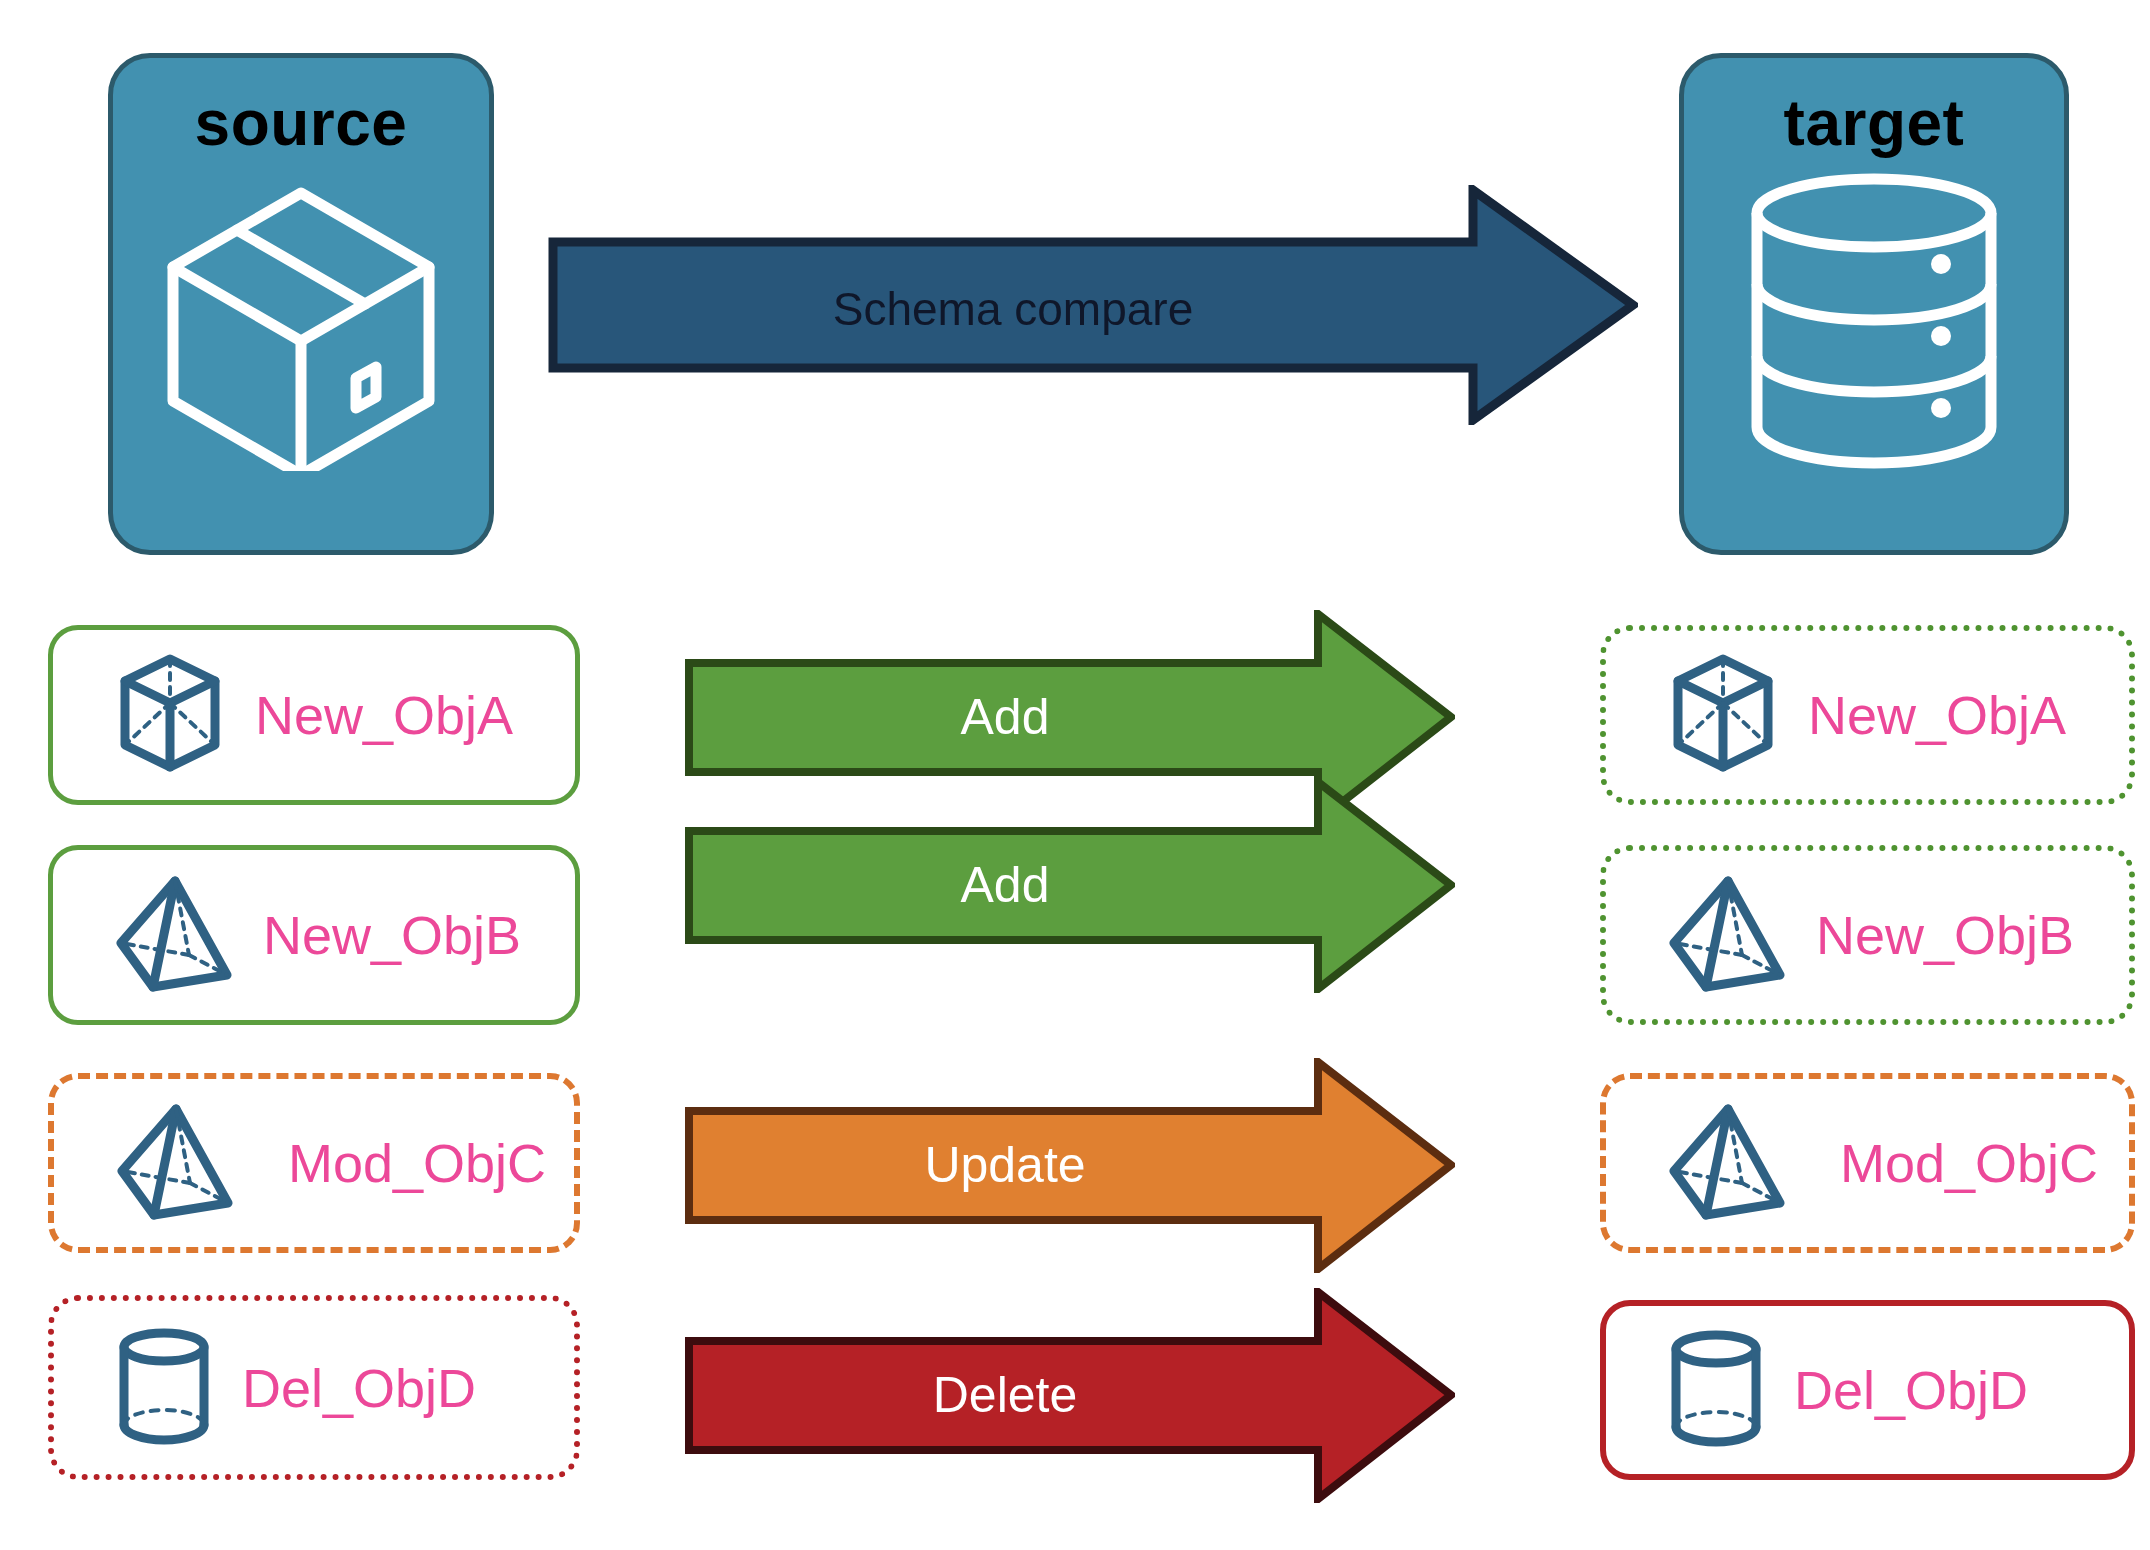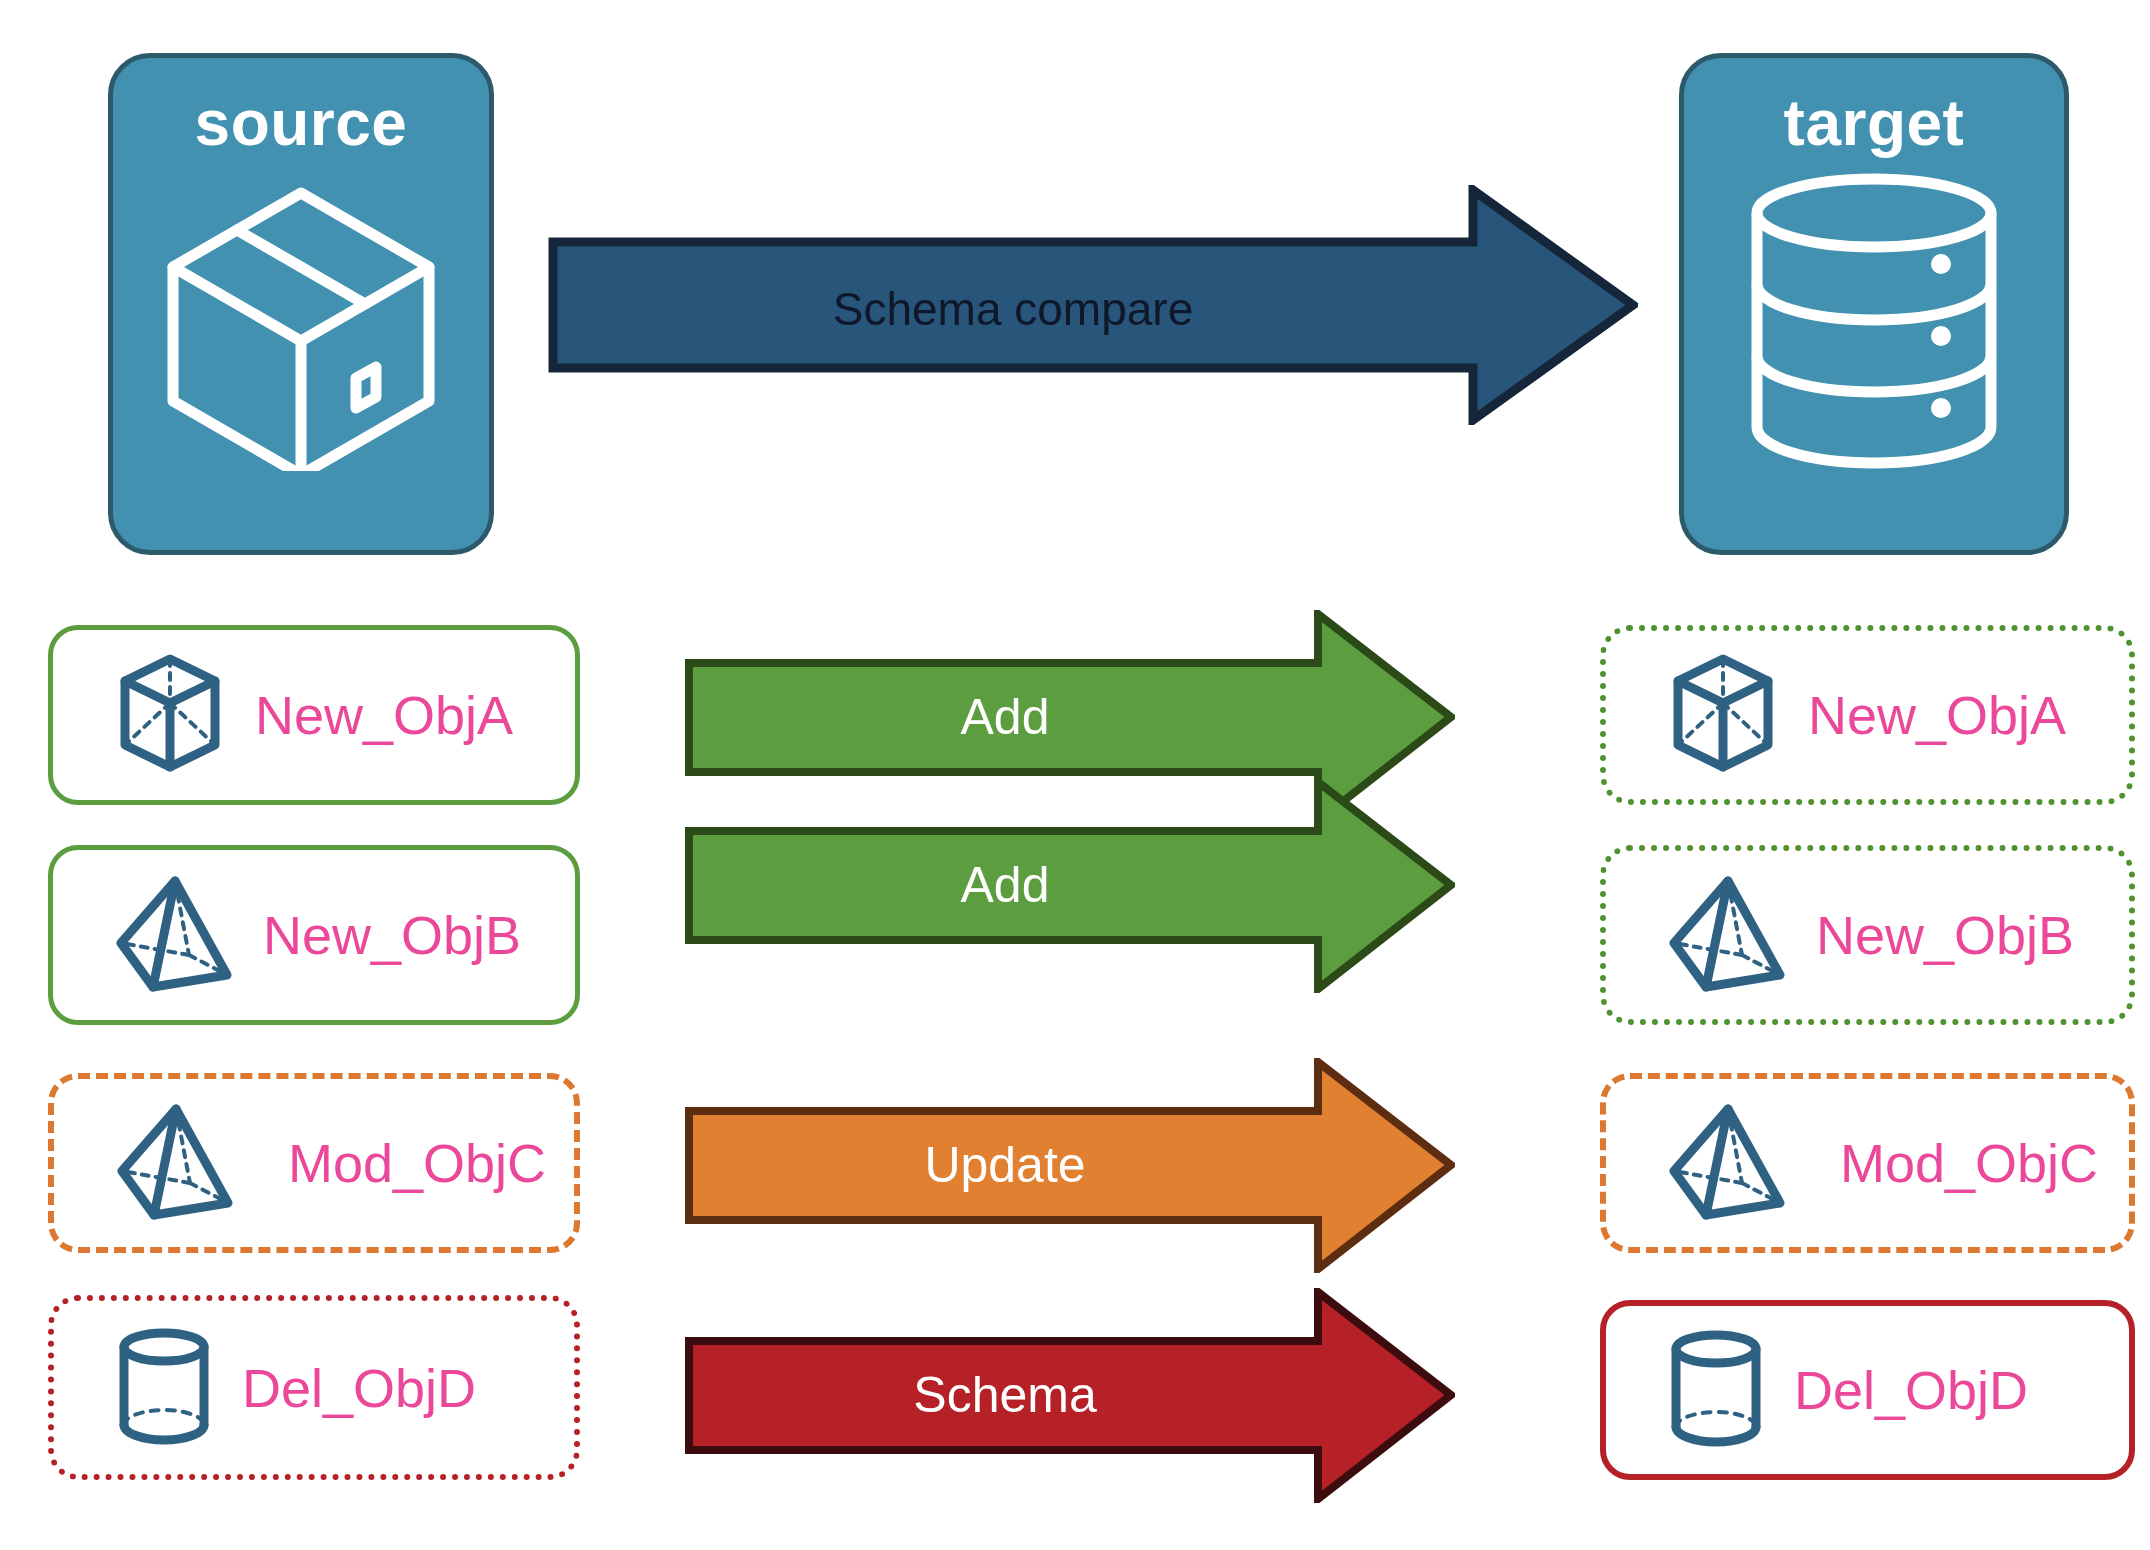--- a/index.html
+++ b/index.html
@@ -21,21 +21,21 @@
     position: absolute;
     background: #4291b0;
     border: 5px solid #2c5a6b;
     border-radius: 42px;
     box-sizing: border-box;
     display: flex;
     flex-direction: column;
     align-items: center;
   }
   .endpoint-title {
-    color: #ffffff;
+    color: #000000;
     font-size: 64px;
     font-weight: bold;
     letter-spacing: 0.5px;
     margin-top: 32px;
     line-height: 1.05;
     user-select: none;
   }
   .endpoint-icon {
     margin-top: 14px;
   }
@@ -297,21 +297,21 @@
       </svg>
     </span>
     <span class="obj-label">Del_ObjD</span>
   </div>
 
   <div class="row-arrow" style="left:685px; top:1288px;">
     <svg width="770" height="215" viewBox="0 0 770 215" xmlns="http://www.w3.org/2000/svg">
       <path d="M4 53 L633 53 L633 4 L766 107 L633 211 L633 162 L4 162 Z" fill="#b52126" stroke="#3d0c0e" stroke-width="8" stroke-linejoin="miter"></path>
     </svg>
   </div>
-  <div class="row-arrow-label" style="left:685px; top:1366px; width:640px;">Schema</div>
+  <div class="row-arrow-label" style="left:685px; top:1366px; width:640px;">Delete</div>
 
   <div class="obj-card bd-solid-red" style="left:1600px; top:1300px; width:535px; height:180px;">
     <span class="obj-icon">
       <svg width="96" height="122" viewBox="0 0 96 122" xmlns="http://www.w3.org/2000/svg">
         <g stroke="#2f6183" fill="none" stroke-width="9" stroke-linecap="round">
           <ellipse cx="48" cy="22" rx="40" ry="14"></ellipse>
           <path d="M8 22 L8 100"></path>
           <path d="M88 22 L88 100"></path>
           <path d="M8 100 C8 108 26 115 48 115 C70 115 88 108 88 100"></path>
         </g>

